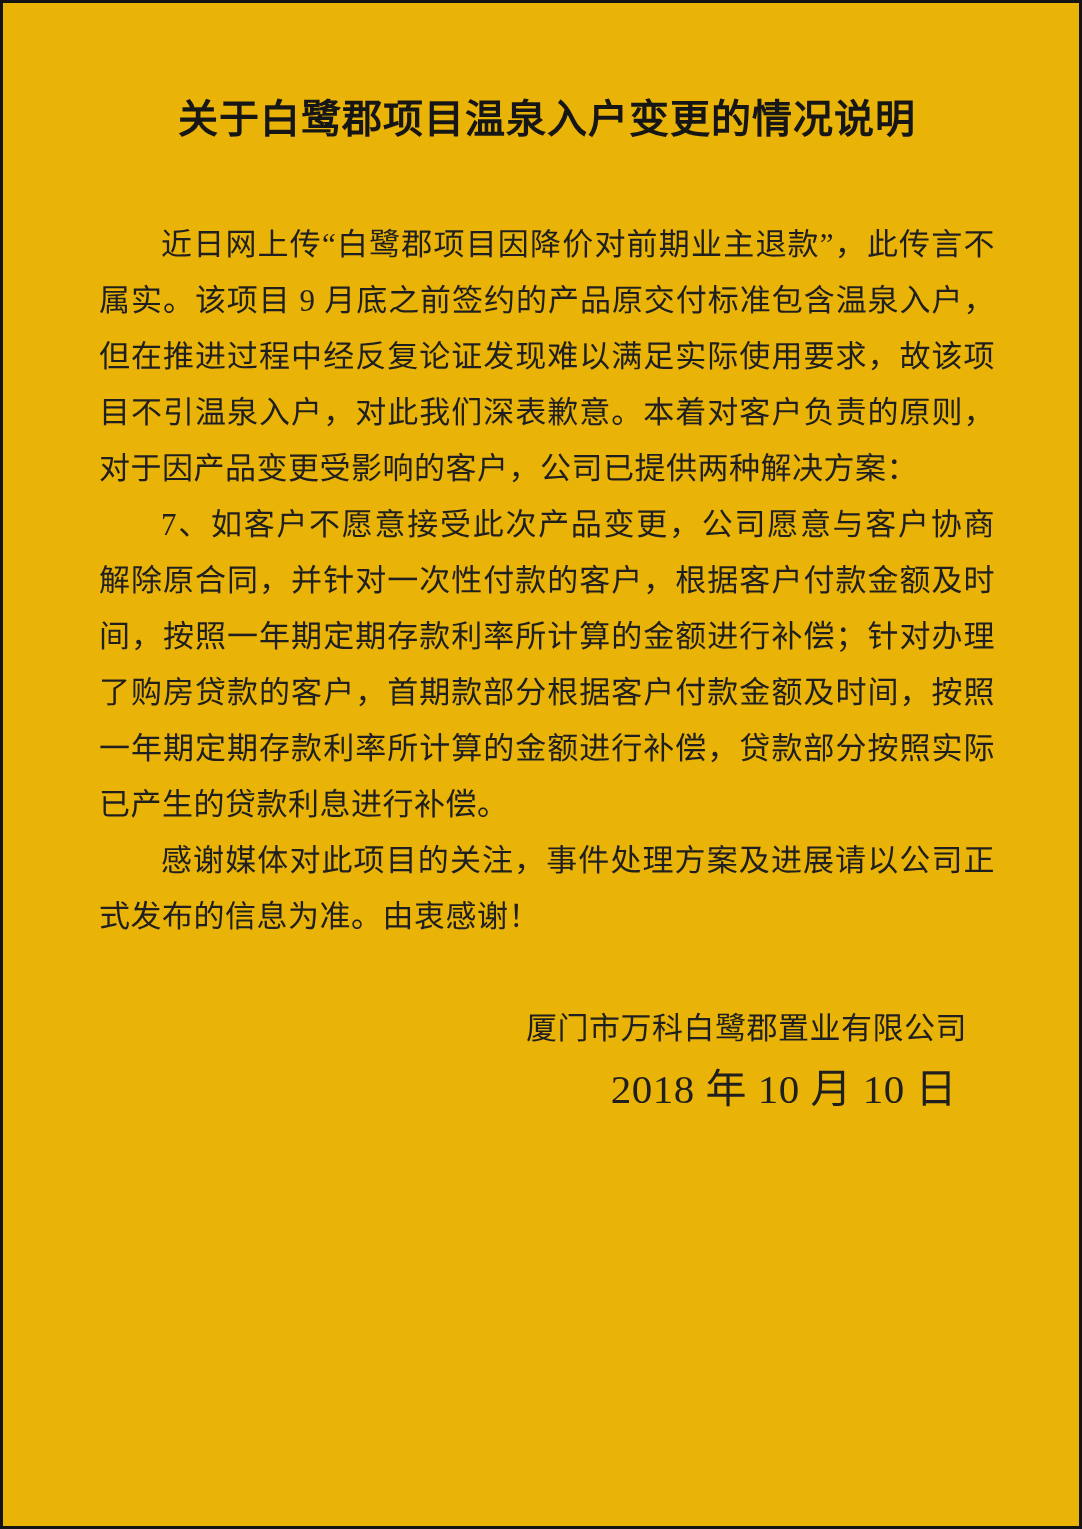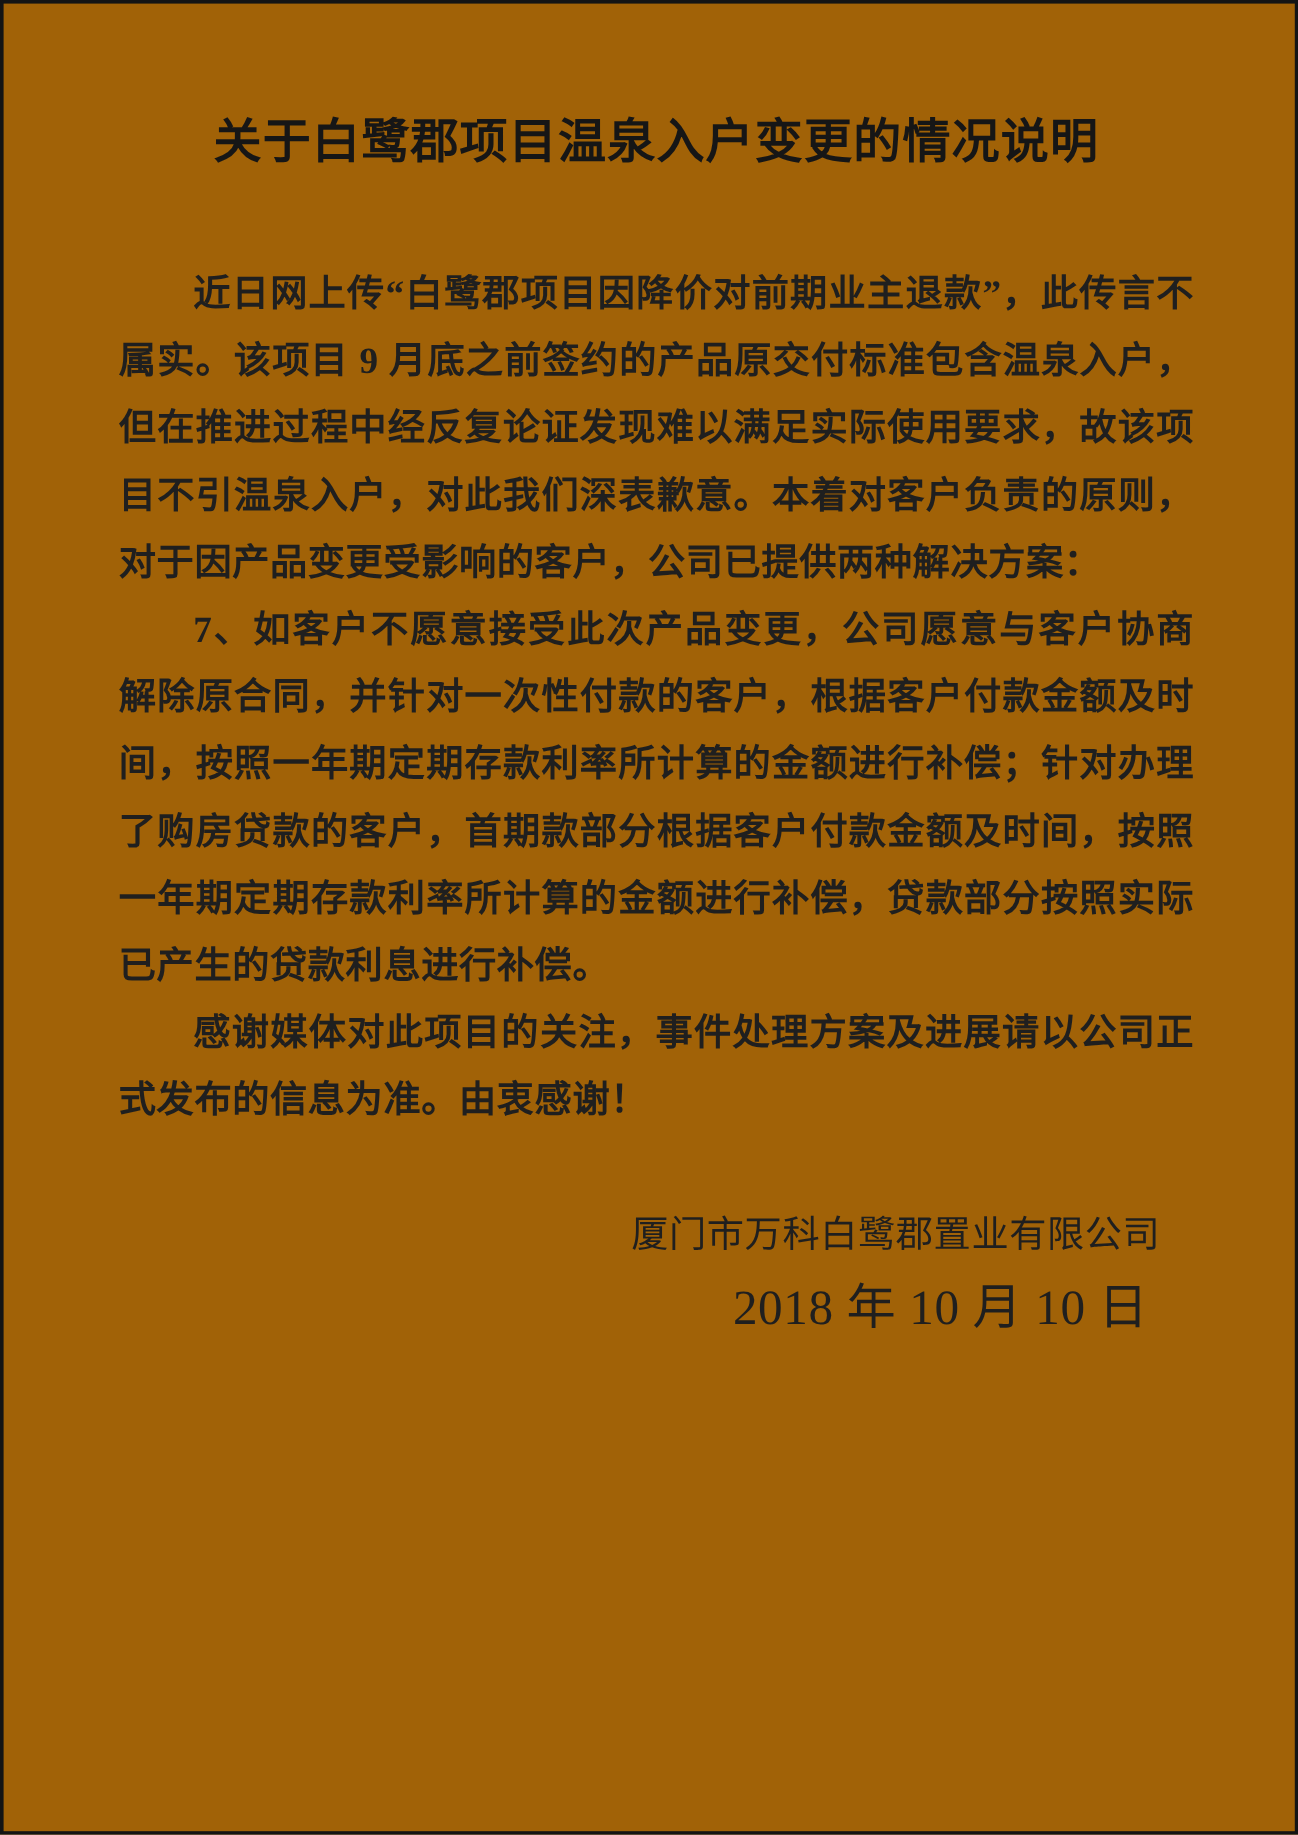--- a/index.html
+++ b/index.html
@@ -7,21 +7,21 @@
 
   html, body {
     background: #e9e9e9;
   }
 
   .page {
     position: relative;
     width: 1082px;
     height: 1529px;
     margin: 0 auto;
-    background: #a16207;
+    background: #eab308;
     border: 3px solid #141414;
     color: #1c1c1c;
     overflow: hidden;
     font-family: "Liberation Serif", serif;
   }
 
   .page-inner {
     padding: 92px 84px 0 96px;
   }
 
@@ -39,21 +39,20 @@
     margin-top: 74px;
   }
 
   .doc-body p {
     font-size: 31px;
     line-height: 56px;
     text-align: justify;
     text-indent: 2em;
     letter-spacing: 0.5px;
     color: #1f1f1f;
-    font-weight: bold;
   }
 
   .signature-block {
     margin-top: 54px;
     padding-right: 28px;
     text-align: right;
   }
 
   .signature-company {
     font-size: 31px;

